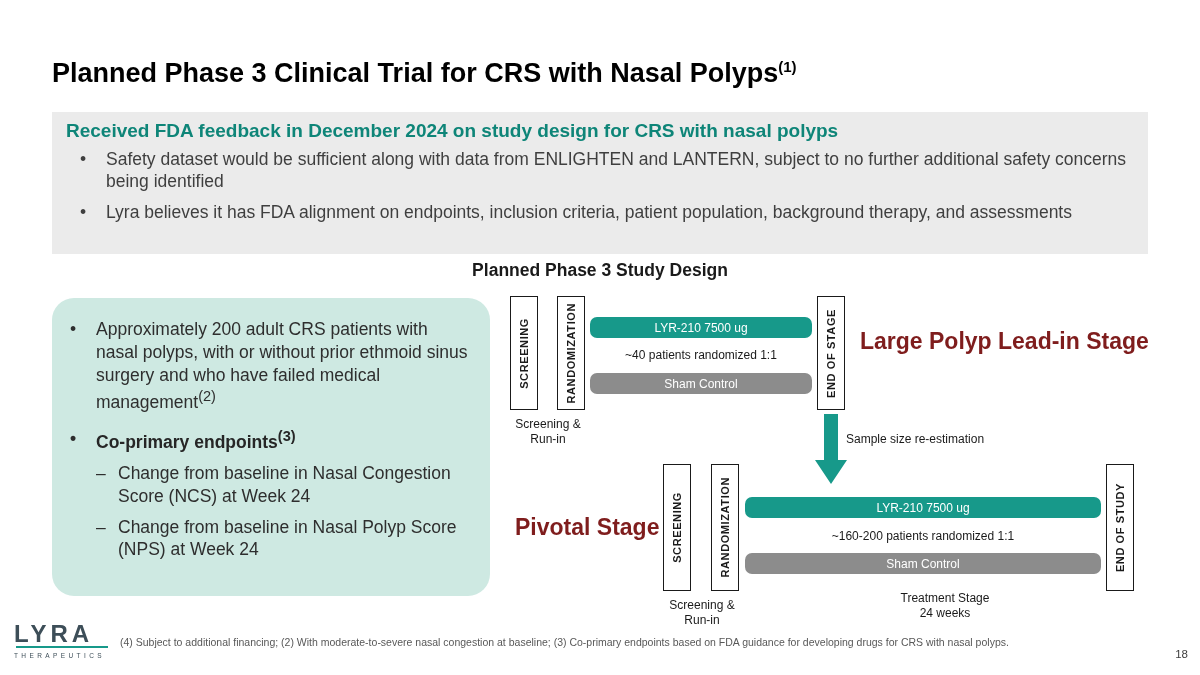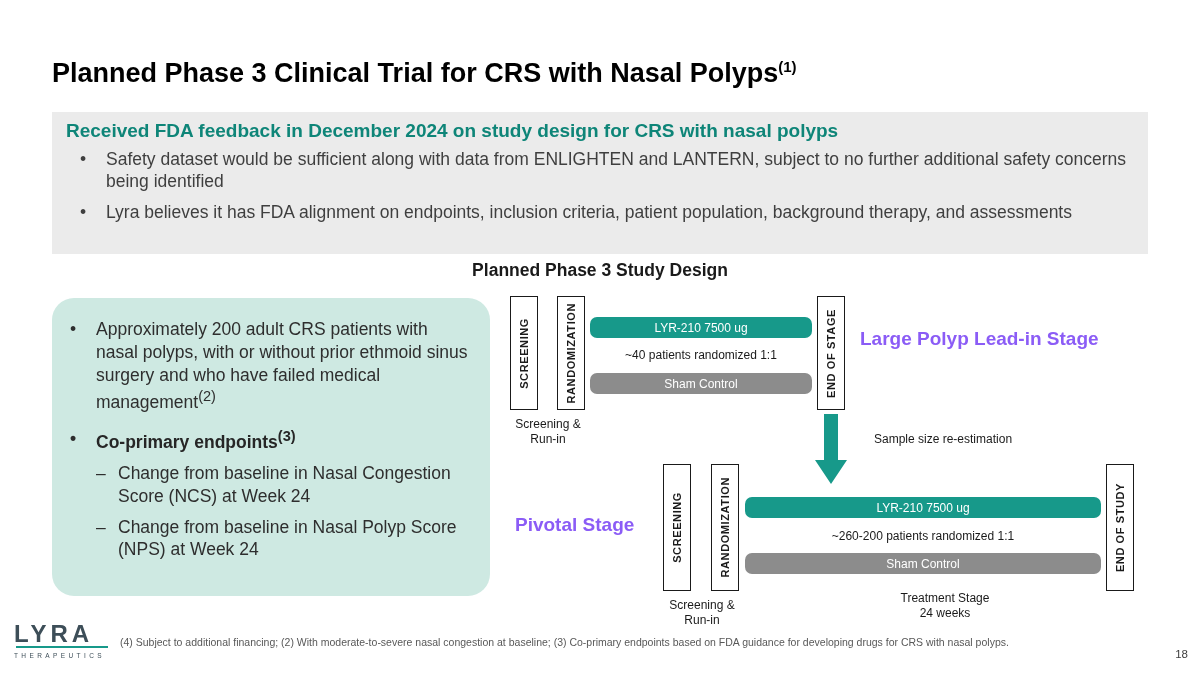--- a/index.html
+++ b/index.html
@@ -24,21 +24,21 @@
   .lp-sub .marker { width:22px; flex:none; }
 
   .vbox { position:absolute; background:#ffffff; border:1.6px solid #1a1a1a; display:flex; align-items:center; justify-content:center; }
   .vbox span { writing-mode:vertical-rl; transform:rotate(180deg); font-size:11px; font-weight:bold; letter-spacing:0.6px; color:#1a1a1a; white-space:nowrap; }
 
   .bar { position:absolute; height:21px; border-radius:7px; color:#ffffff; font-size:12px; display:flex; align-items:center; justify-content:center; }
   .bar.teal { background:#17998a; }
   .bar.gray { background:#8c8c8c; }
 
   .small-label { position:absolute; font-size:12px; color:#1a1a1a; text-align:center; line-height:1.25; }
-  .stage-label { position:absolute; font-size:19px; font-weight:bold; color:#8b5cf6; white-space:nowrap; }
+  .stage-label { position:absolute; font-size:23px; font-weight:bold; color:#7f1d1d; white-space:nowrap; }
 
   .arrow-svg { position:absolute; left:813px; top:414px; }
 
   .logo { position:absolute; left:14px; top:622px; width:100px; }
   .logo .logo-main { font-size:24px; font-weight:bold; color:#3d4e58; letter-spacing:4px; line-height:1; }
   .logo .logo-accent { position:absolute; left:2px; top:24px; width:92px; height:2px; background:#17998a; }
   .logo .logo-sub { font-size:6.5px; letter-spacing:3.4px; color:#3d4e58; margin-top:6px; }
 
   .footnote { position:absolute; left:120px; top:636px; width:980px; font-size:10.5px; color:#585858; }
   .page-number { position:absolute; left:1160px; top:648px; width:28px; text-align:right; font-size:11.5px; color:#3f3f3f; }
@@ -94,31 +94,31 @@
   <div class="bar gray" style="left:590px; top:373px; width:222px;">Sham Control</div>
   <div class="vbox" style="left:817px; top:296px; width:28px; height:114px;">
       <span>END OF STAGE</span>
     </div>
   <div class="stage-label" style="left:860px; top:328px;">Large Polyp Lead-in Stage</div>
   <div class="small-label" style="left:502px; top:417px; width:92px;">Screening &amp; Run-in</div>
 
   <svg class="arrow-svg" width="36" height="72" viewBox="0 0 36 72">
     <polygon points="11,0 25,0 25,46 34,46 18,70 2,46 11,46" fill="#17998a"></polygon>
   </svg>
-  <div class="small-label" style="left:846px; top:432px; width:160px; text-align:left;margin-left:28px;">Sample size re-estimation</div>
+  <div class="small-label" style="left:846px; top:432px; width:160px; text-align:left;">Sample size re-estimation</div>
 
   <div class="stage-label" style="left:515px; top:514px;">Pivotal Stage</div>
   <div class="vbox" style="left:663px; top:464px; width:28px; height:127px;">
       <span>SCREENING</span>
     </div>
   <div class="vbox" style="left:711px; top:464px; width:28px; height:127px;">
       <span>RANDOMIZATION</span>
     </div>
   <div class="bar teal" style="left:745px; top:497px; width:356px;">LYR-210 7500 ug</div>
-  <div class="small-label" style="left:745px; top:529px; width:356px;">~260-200 patients randomized 1:1</div>
+  <div class="small-label" style="left:745px; top:529px; width:356px;">~160-200 patients randomized 1:1</div>
   <div class="bar gray" style="left:745px; top:553px; width:356px;">Sham Control</div>
   <div class="vbox" style="left:1106px; top:464px; width:28px; height:127px;">
       <span>END OF STUDY</span>
     </div>
   <div class="small-label" style="left:656px; top:598px; width:92px;">Screening &amp; Run-in</div>
   <div class="small-label" style="left:840px; top:591px; width:210px;">
     <div>Treatment Stage</div>
     <div>24 weeks</div>
   </div>
 

